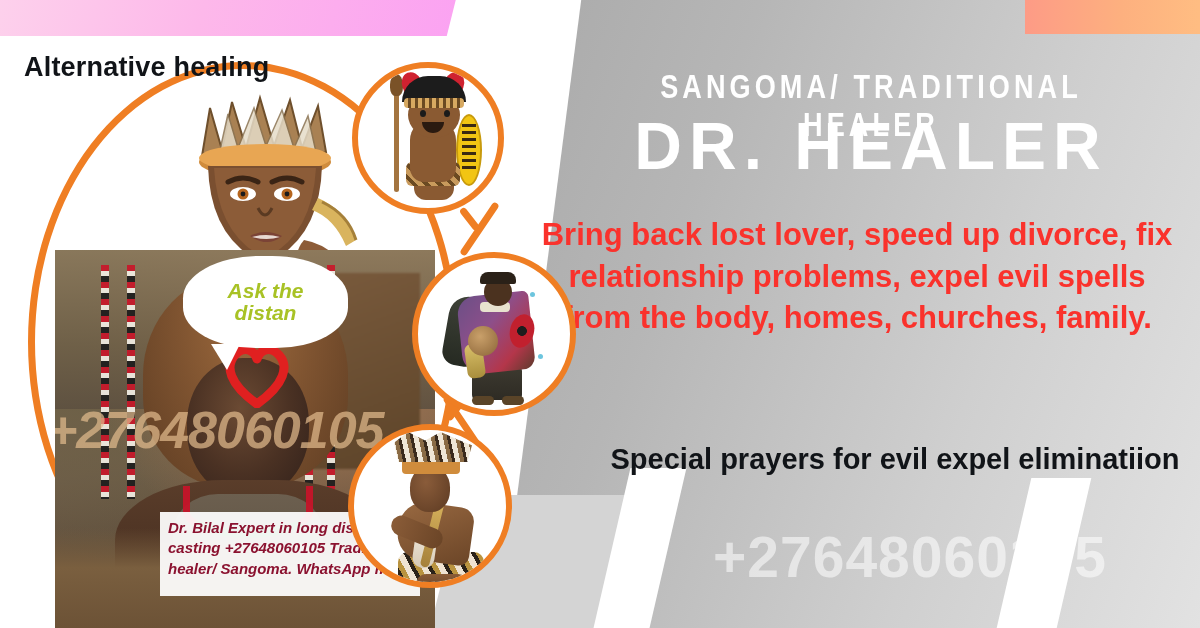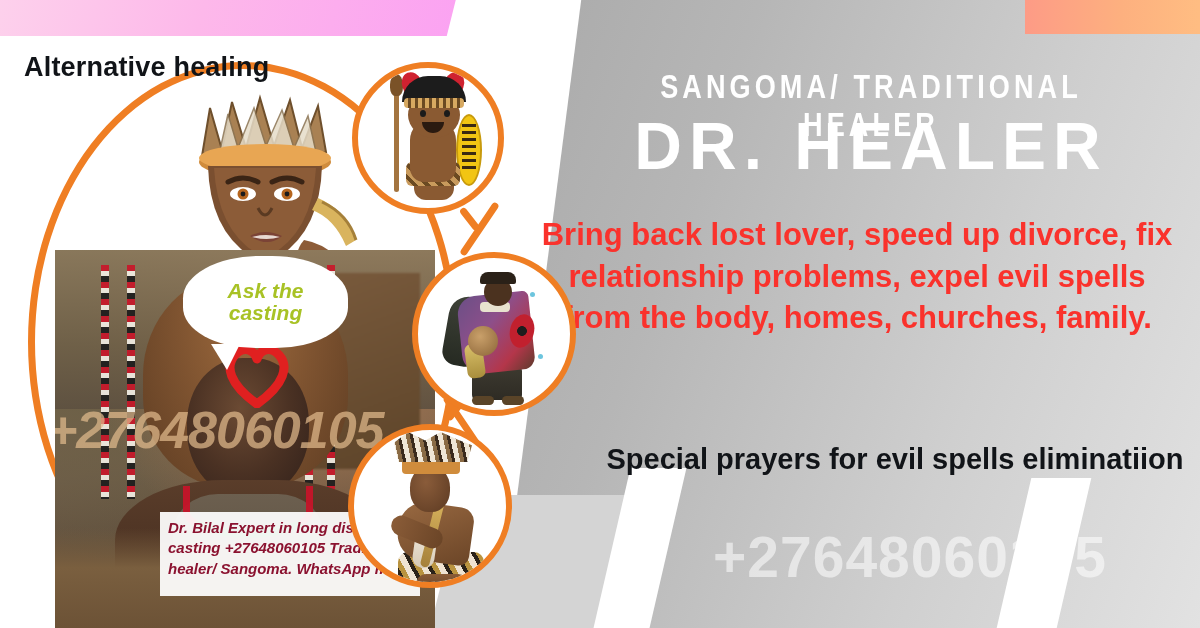--- a/index.html
+++ b/index.html
@@ -351,21 +351,21 @@
     <div class="necklace"></div>
     <div class="photo-bottom"></div>
 
     <div class="heart">
       <svg width="72" height="66" viewBox="0 0 72 66">
         <path d="M36 62 C8 42 4 24 14 13 C23 3 33 8 36 17 C39 8 49 3 58 13 C68 24 64 42 36 62 Z" fill="none" stroke="#e02020" stroke-width="9" stroke-linejoin="round"></path>
       </svg>
     </div>
 
     <div class="bubble">
-      <div class="bubble-text">Ask the casting</div>
+      <div class="bubble-text">Ask the distan</div>
     </div>
 
     <div class="wm-phone">+27648060105</div>
 
     <div class="caption-box">
       <div class="caption-text">Dr. Bilal Expert in long distan</div>
       <div class="caption-text">casting +27648060105 Tradit</div>
       <div class="caption-text">healer/ Sangoma. WhatsApp m</div>
     </div>
   </div>
@@ -425,16 +425,16 @@
       <div class="w3-arm"></div>
       <div class="w3-head"></div>
       <div class="w3-crown"></div>
       <div class="w3-feathers"></div>
     </div>
   </div>
 
   <div class="kicker">SANGOMA/ TRADITIONAL HEALER</div>
   <div class="brand">DR. HEALER</div>
   <div class="services">Bring back lost lover, speed up divorce, fix relationship problems, expel evil spells from the body, homes, churches, family.</div>
-  <div class="prayers">Special prayers for  evil spells eliminatiion</div>
+  <div class="prayers">Special prayers for  evil expel eliminatiion</div>
   <div class="ghost-phone">+27648060105</div>
 
 </div>
 
 </body></html>

